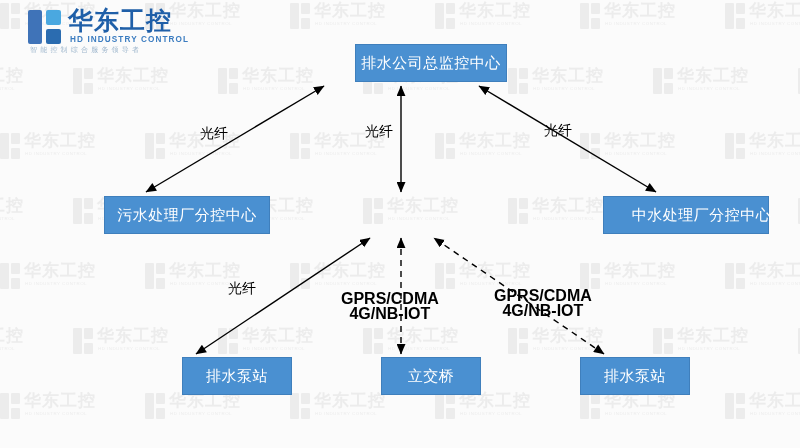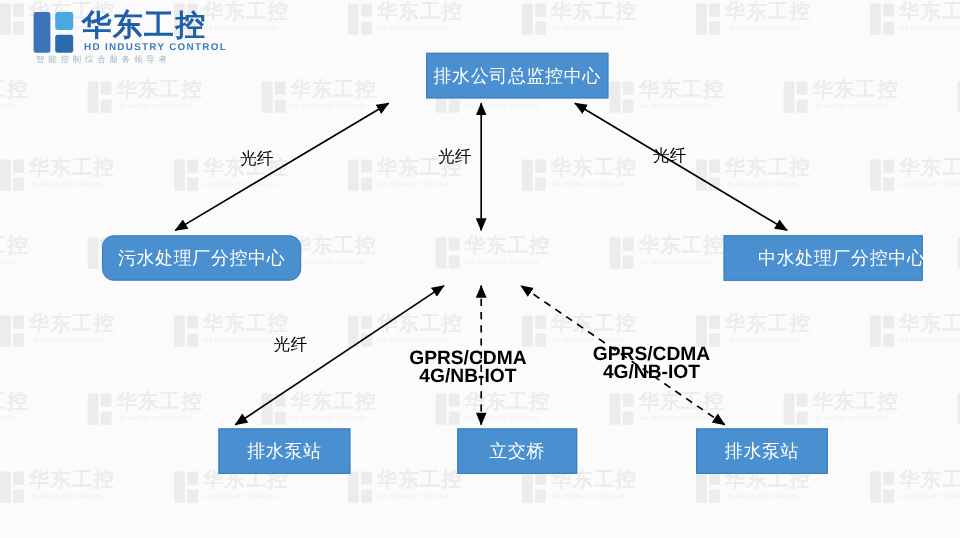--- a/index.html
+++ b/index.html
@@ -151,21 +151,21 @@
     justify-content: center;
     font-size: 15px;
     line-height: 18px;
     letter-spacing: 0.5px;
     white-space: nowrap;
     box-sizing: border-box;
     margin-left: 30px;
   }
 
   #node-top      { left: 325px; top: 44px;  width: 152px; height: 38px; }
-  #node-mid-l    { left: 55px;  top: 196px; width: 166px; height: 38px; border-radius: 10px; }
+  #node-mid-l    { left: 74px;  top: 196px; width: 166px; height: 38px; }
   #node-mid-c    { left: 325px; top: 196px; width: 152px; height: 38px; }
   #node-mid-r    { left: 573px; top: 196px; width: 166px; height: 38px; padding-left: 31px; }
   #node-bot-l    { left: 152px; top: 357px; width: 110px; height: 38px; }
   #node-bot-c    { left: 351px; top: 357px; width: 100px; height: 38px; }
   #node-bot-r    { left: 550px; top: 357px; width: 110px; height: 38px; }
 
   
   .edge-label {
     position: absolute;
     z-index: 4;

